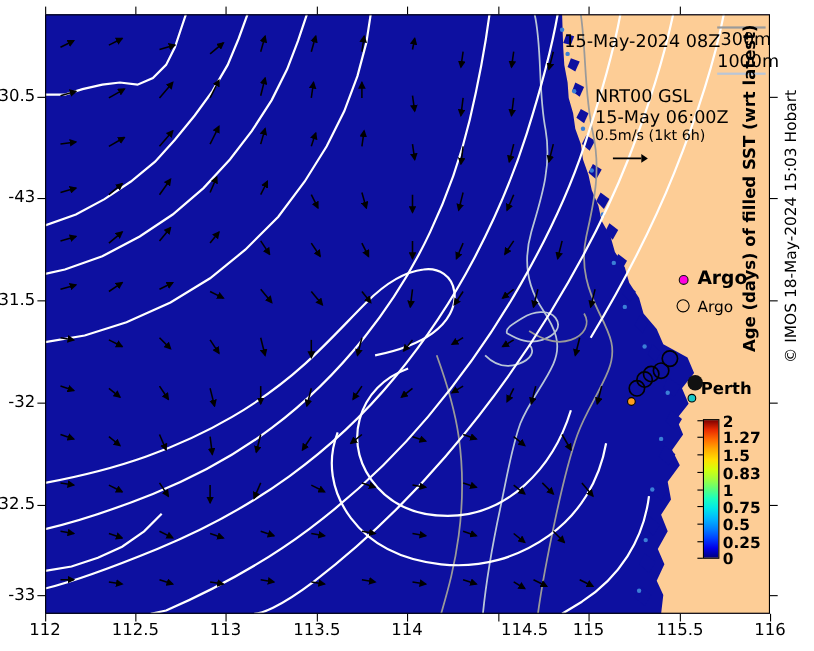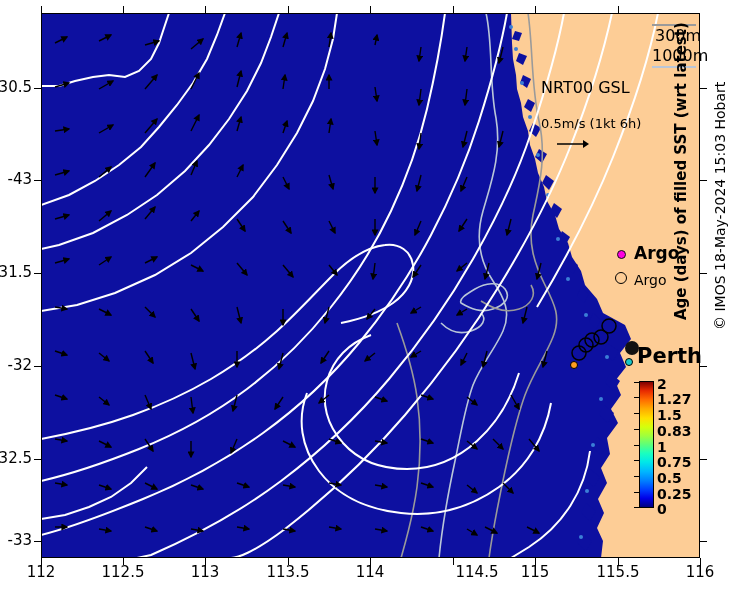--- a/index.html
+++ b/index.html
@@ -29,21 +29,21 @@
   #cur-l1{left:541px;top:78px;font-size:16px;}
   #cur-l2{left:541px;top:97px;font-size:16px;}
   #cur-l3{left:541px;top:116px;font-size:13px;}
   #cur-arrow{position:absolute;left:557px;top:139px;width:32px;height:10px;}
   #argo-label{left:634px;top:243px;font-size:17px;font-weight:bold;}
   #ship-label{left:634px;top:272px;font-size:14px;}
   #argo-dot{position:absolute;left:617px;top:250px;width:9px;height:9px;border-radius:50%;
             background:#ff00e0;border:1px solid #111;box-sizing:border-box;}
   #ship-ring{position:absolute;left:615px;top:272px;width:12px;height:12px;border-radius:50%;
              background:transparent;border:1.5px solid #000;box-sizing:border-box;}
-  #perth-label{left:637px;top:344px;font-size:21px;font-weight:bold;}
+  #perth-label{left:637px;top:344px;font-size:15px;font-weight:bold;}
   #perth-dot{position:absolute;left:625px;top:341px;width:14px;height:14px;border-radius:50%;
              background:#111;}
   #cbar{position:absolute;left:639px;top:381px;width:15px;height:127px;border:1px solid #000;
         box-sizing:border-box;
         background:linear-gradient(to top,
           #00007f 0%, #0000e8 7%, #0040ff 14%, #0080ff 21%, #00b4ff 28%,
           #00e8e8 36%, #1affbf 43%, #5cff7a 50%, #a0ff3c 57%, #d4ff0c 64%,
           #ffe000 71%, #ffa800 79%, #ff6a00 86%, #e82a00 93%, #7f0000 100%);}
   .cbtick{position:absolute;left:634px;width:5px;height:1px;background:#000;}
   .cblab{position:absolute;left:657px;font-size:14px;color:#000;font-weight:bold;
@@ -371,26 +371,28 @@
   <div class="ylab" style="top:366px">
       <span>-32</span>
     </div>
   <div class="ylab" style="top:459px">
       <span>-32.5</span>
     </div>
   <div class="ylab" style="top:541px">
       <span>-33</span>
     </div>
 
+  <div class="ann" id="date-stamp">15-May-2024 08Z</div>
   <div id="bathy-line-200"></div>
   <div class="ann" id="bathy-200">300m</div>
   <div class="ann" id="bathy-1000">1000m</div>
   <div id="bathy-line-1000"></div>
 
   <div class="ann" id="cur-l1">NRT00 GSL</div>
+  <div class="ann" id="cur-l2">15-May 06:00Z</div>
   <div class="ann" id="cur-l3">0.5m/s (1kt 6h)</div>
   <svg id="cur-arrow" width="32" height="10">
     <line x1="0" y1="5" x2="26" y2="5" stroke="#000" stroke-width="1.5"></line>
     <path d="M 26,1 L 32,5 L 26,9 Z" fill="#000"></path>
   </svg>
 
   <div id="argo-dot"></div>
   <div class="ann" id="argo-label">Argo</div>
   <div id="ship-ring"></div>
   <div class="ann" id="ship-label">Argo</div>

